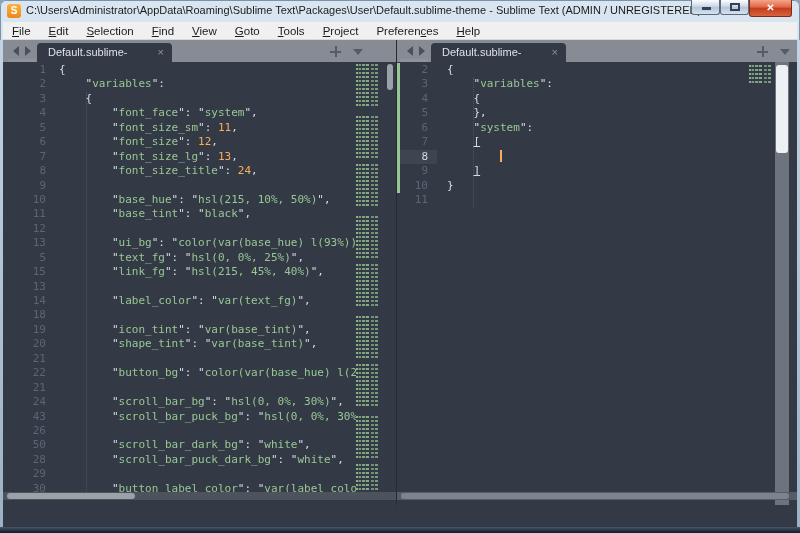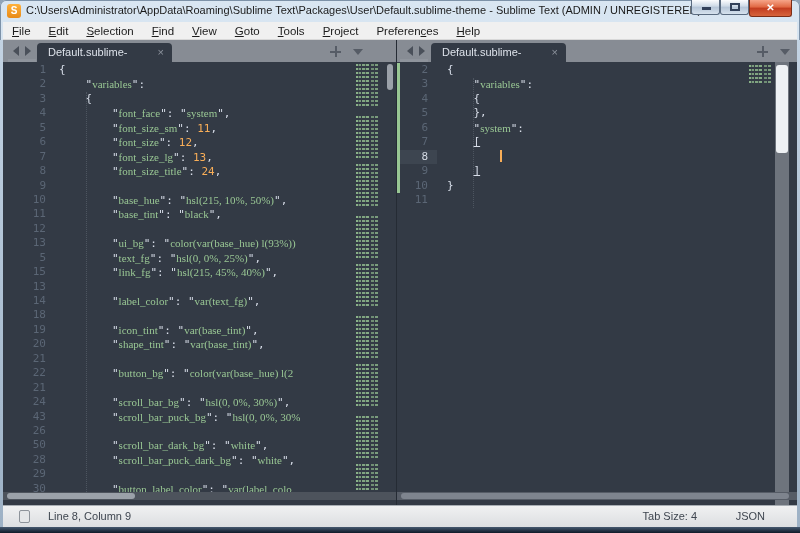--- a/index.html
+++ b/index.html
@@ -42,21 +42,21 @@
   
   :root{--lh:14.45px;}
   .pane{position:absolute;top:22px;height:443px;background:#333a45;overflow:hidden;}
   .gutter{position:absolute;top:0;height:100%;padding-top:1px;
           font-family:"DejaVu Sans Mono",monospace;font-size:11px;color:#5b6675;}
   .gut-row{height:var(--lh);line-height:var(--lh);text-align:right;padding-right:9px;}
   .gut-row.cur{background:#3d4550;color:#d3d9e2;}
   .code{position:absolute;top:0;padding-top:1px;height:100%;overflow:hidden;
         font-family:"DejaVu Sans Mono",monospace;font-size:11px;color:#d8dee9;}
   .code-line{height:var(--lh);line-height:var(--lh);white-space:pre;}
-  .s{color:#99c794;font-family:Liberation Serif, serif;} .q{color:#d8dee9;} .n{color:#f9ae58;} .p{color:#d8dee9;}
+  .s{color:#99c794;} .q{color:#d8dee9;} .n{color:#f9ae58;} .p{color:#d8dee9;}
   .ub{text-decoration:underline;}
   .cursor{display:inline-block;width:2px;height:12px;background:#f9ae58;vertical-align:-2px;}
   .modbar{position:absolute;width:3px;background:#99c794;}
   .guide{position:absolute;width:0;border-left:1px dotted rgba(171,180,195,.22);}
   .minimap{position:absolute;background-image:
      repeating-linear-gradient(to bottom,rgba(51,58,69,0) 0 44px,#333a45 44px 50px),
      repeating-linear-gradient(to bottom,rgba(51,58,69,0) 0 2px,#333a45 2px 4px),
      repeating-linear-gradient(to right,rgba(153,199,148,.85) 0 2px,rgba(153,199,148,.25) 2px 3px,
         rgba(153,199,148,.7) 3px 5px,rgba(153,199,148,0) 5px 6px,rgba(153,199,148,.75) 6px 9px,
         rgba(153,199,148,.2) 9px 10px,rgba(153,199,148,.8) 10px 13px,rgba(153,199,148,0) 13px 15px,
@@ -242,20 +242,14 @@
       </div>
       <div class="hscroll" style="left:0;top:430px;width:400px;background:#565c66">
         <div class="puck" style="left:4px;width:388px;background:#7e848e"></div>
       </div>
     </div>
   </div>
 
   <div class="sideborder" style="left:0"></div>
   <div class="sideborder" style="left:797px"></div>
 
-  <div class="statusbar">
-    <div class="status-icon"></div>
-    <div class="status-pos">Line 8, Column 9</div>
-    <div class="status-tabsize">Tab Size: 4</div>
-    <div class="status-syntax">JSON</div>
-  </div>
   <div class="bottomborder"></div>
 </div>
 
 </body></html>

